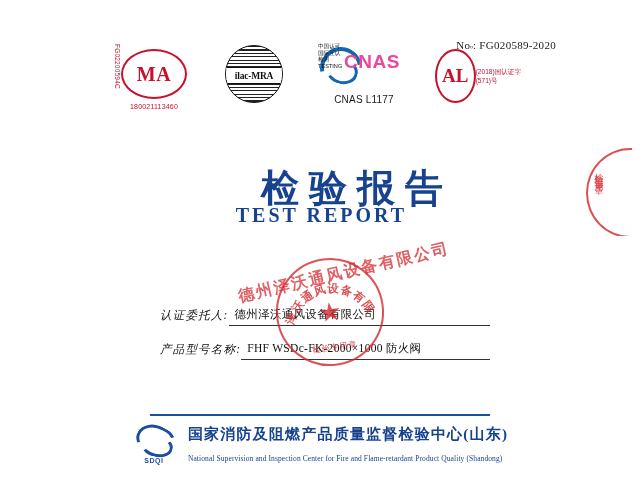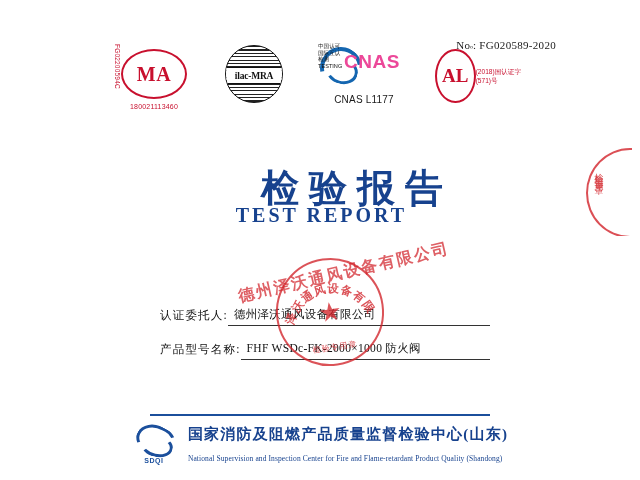--- a/index.html
+++ b/index.html
@@ -279,20 +279,21 @@
     align-items: flex-end;
     height: 34px;
     font-size: 11.5px;
     font-family: "Liberation Serif", serif;
   }
   .field-label {
     white-space: nowrap;
     color: #111;
     padding-bottom: 3px;
     letter-spacing: 1.2px;
+    font-style: italic;
   }
   .field-value {
     flex: 1;
     border-bottom: 1px solid #333;
     padding: 0 0 3px 6px;
     color: #111;
     white-space: nowrap;
     overflow: hidden;
     letter-spacing: 0.3px;
   }

